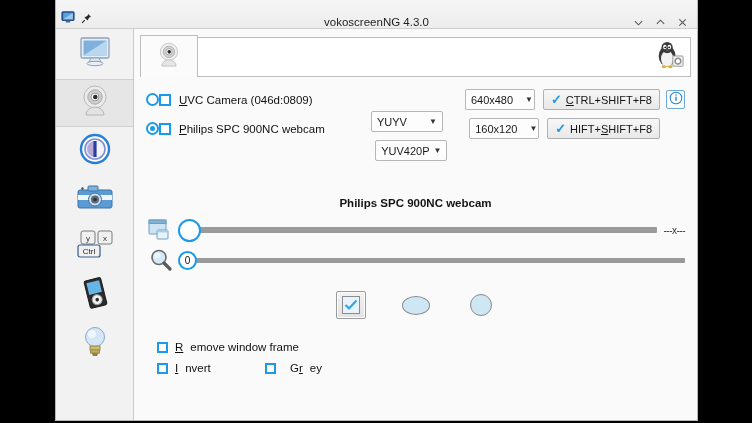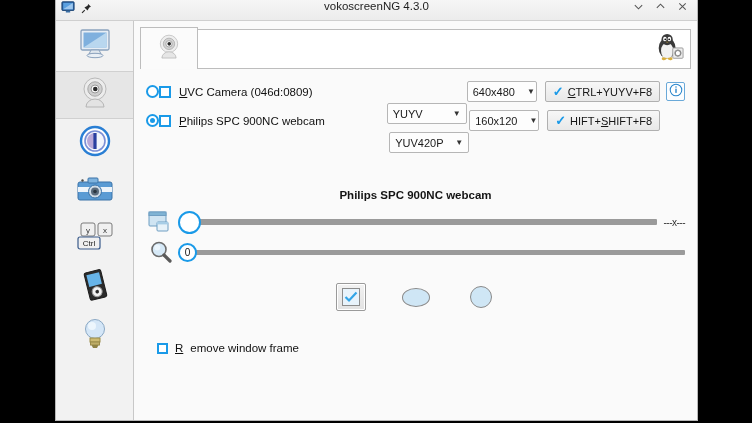--- a/index.html
+++ b/index.html
@@ -15,24 +15,24 @@
     left: 55px; top: 0px;
     width: 643px; height: 421px;
     background: #f0f0f0;
     border: 1px solid #b8b8b8;
     border-top: none;
     display: flex; flex-direction: column;
   }
 
   
   #titlebar {
-    height: 21px; min-height: 21px;
+    height: 29px; min-height: 21px;
     background: linear-gradient(to bottom, #f6f6f6, #ececec);
     border-bottom: 1px solid #cfcfcf;
-    display: flex; align-items: flex-start;
+    display: flex; align-items: flex-end;
     position: relative;
   }
   .tb-left { display: flex; align-items: center; gap: 6px; padding-left: 5px; }
   .tb-title {
     position: absolute; left: 0; right: 0; text-align: center;
     font-size: 11.5px; color: #1d1d1d; pointer-events: none;
   }
   .tb-right { margin-left: auto; display: flex; align-items: center; gap: 10px; padding-right: 9px; z-index:2;}
   .tb-btn { width: 12px; height: 12px; display:flex; align-items:center; justify-content:center; }
 
@@ -107,22 +107,22 @@
   }
   .chk-sm { width: 11px; height: 11px; border: 2px solid #1a9ae8; background:#fff; flex:none; }
 
   .combo {
     height: 21px; border: 1px solid #b6b6b6; background: #fdfdfd; border-radius: 2px;
     display: flex; align-items: center; padding: 0 5px;
     font-size: 11px; color: #1a1a1a; position: relative;
   }
   .combo .val { flex: 1; white-space: nowrap; }
   .combo .arr { font-size: 8px; color: #333; margin-left: 4px; }
-  .combo.fmt { width: 80px; margin-top: 44px; }
-  .combo.res { width: 70px; margin-left: 0; gap: 8px; }
+  .combo.fmt { width: 72px; margin-top: 44px; }
+  .combo.res { width: 70px; margin-left: 22px; gap: 8px; }
 
   .hotkey {
     height: 21px; margin-left: 8px;
     border: 1px solid #b0b0b0; border-radius: 2px;
     background: linear-gradient(to bottom,#f7f7f7,#e8e8e8);
     display: flex; align-items: center; gap: 4px;
     padding: 0 7px; font-size: 11px; color: #151515; white-space: nowrap;
   }
   .hotkey .tick { color: #1a9ae8; font-size: 13px; font-weight: bold; line-height: 1; }
 
@@ -161,21 +161,21 @@
     border: 1px solid #9a9a9a; border-radius: 2px;
     background: linear-gradient(to bottom,#f2f2f2,#e2e2e2);
     box-shadow: inset 0 0 0 1px #fff;
   }
   .sq-inner { width: 18px; height: 18px; border: 1px solid #8c8c8c; background: #e8f3fb;
               display:flex; align-items:center; justify-content:center; }
   .ellipse { width: 28px; height: 19px; border-radius: 50%; border: 1px solid #8a8a8a; background: #cfe6f5; }
   .circle  { width: 22px; height: 22px; border-radius: 50%; border: 1px solid #8a8a8a; background: #cfe6f5; }
 
   #checks { margin-top: 22px; padding-left: 4px; }
-  .chk-row { display: flex; align-items: flex-end; height: 21px; }
+  .chk-row { display: flex; align-items: flex-start; height: 21px; }
   .chk-item { display: flex; align-items: center; }
   .chk-item span { font-size: 11.5px; color: #111; margin-left: 7px; white-space: nowrap; }
   .chk-item span u { text-decoration: underline; }
 </style>
 </head>
 <body>
 
 <div id="window">
 
   <div id="titlebar">
@@ -352,21 +352,21 @@
           <div class="combo fmt">
             <span class="val">YUYV</span>
             <span class="arr">▼</span>
           </div>
           <div class="combo res">
             <span class="val">640x480</span>
             <span class="arr">▼</span>
           </div>
           <div class="hotkey">
             <span class="tick">✓</span>
-            <span><u>C</u><span>TRL+YUYV+F8</span></span>
+            <span><u>C</u><span>TRL+SHIFT+F8</span></span>
           </div>
           <div class="infobtn">
             <span>
               <svg width="14" height="14" viewBox="0 0 16 16">
                 <circle cx="8" cy="8" r="6.6" fill="#fff" stroke="#2a86cc" stroke-width="1.2"></circle>
                 <circle cx="8" cy="4.6" r="0.95" fill="#2a86cc"></circle>
                 <rect x="7.2" y="6.4" width="1.6" height="5" rx="0.5" fill="#2a86cc"></rect>
               </svg>
             </span>
           </div>
@@ -438,19 +438,27 @@
         </div>
 
         <div id="checks">
           <div class="chk-row">
             <div class="chk-item" style="width:165px">
               <span class="chk-sm"></span>
               <span><u>R</u><span>emove window frame</span></span>
             </div>
           </div>
           <div class="chk-row">
+            <div class="chk-item" style="width:108px">
+              <span class="chk-sm"></span>
+              <span><u>I</u><span>nvert</span></span>
+            </div>
+            <div class="chk-item" style="width:115px">
+              <span class="chk-sm"></span>
+              <span><span>G</span><u>r</u><span>ey</span></span>
+            </div>
           </div>
         </div>
 
       </div>
     </div>
   </div>
 </div>
 
 </body></html>

